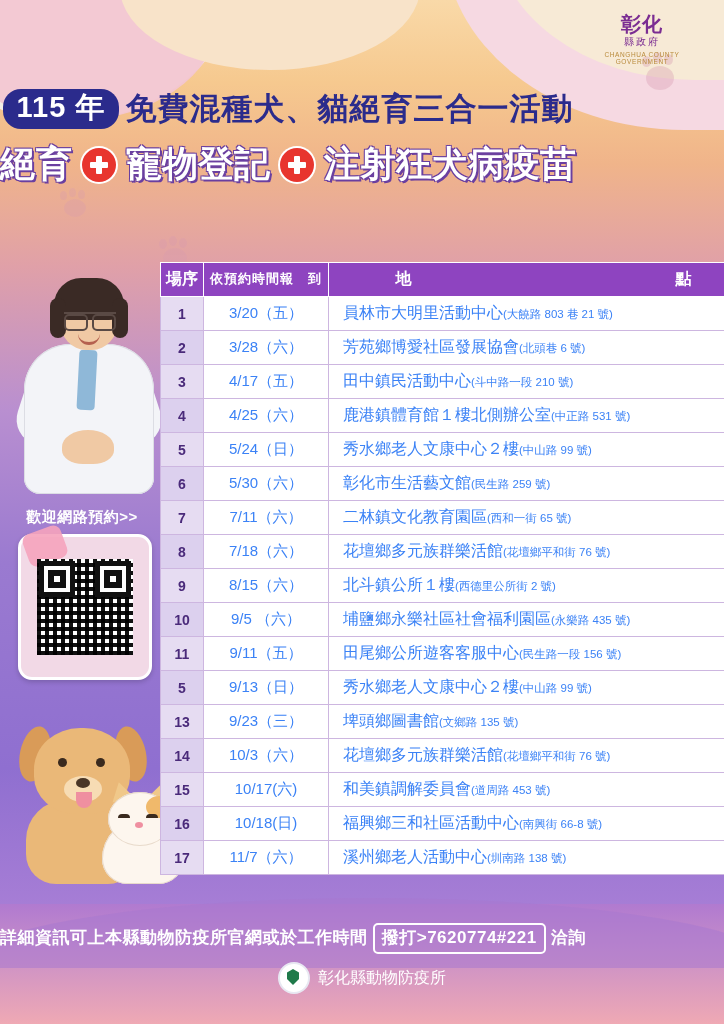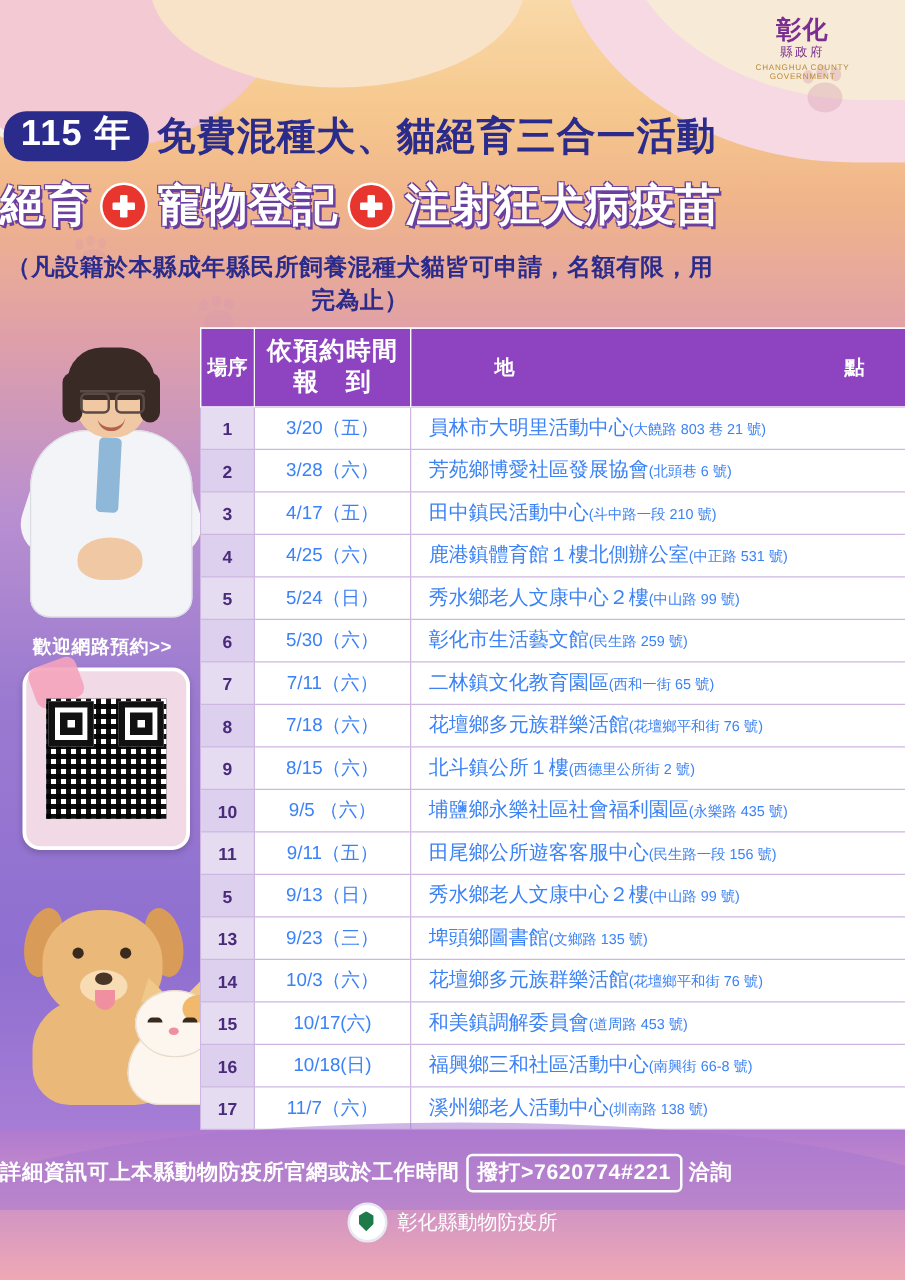--- a/index.html
+++ b/index.html
@@ -186,21 +186,21 @@
   thead th {
     background: #8e44c0;
     color: #ffffff;
     font-size: 16px;
     font-weight: bold;
     padding: 6px 2px;
     border: 1px solid #ffffff;
     letter-spacing: 3px;
   }
   thead th.col-seq { width: 38px; letter-spacing: 0; }
-  thead th.col-date { width: 120px; font-size: 20px; letter-spacing: 1px; line-height: 1.25; }
+  thead th.col-date { width: 120px; font-size: 13px; letter-spacing: 1px; line-height: 1.25; }
   thead th.col-place { letter-spacing: 40px; text-indent: 40px; }
   tbody td {
     border: 1px solid #cdb6e0;
     font-size: 16px;
     color: #3b82f6;
     padding: 4px 3px;
     height: 25px;
   }
   td.seq {
     text-align: center;
@@ -569,21 +569,20 @@
       <span class="year-badge">115 年</span>
       <span>免費混種犬、貓絕育三合一活動</span>
     </div>
     <div class="line2">
       <span>絕育</span>
       <span class="cross"></span>
       <span>寵物登記</span>
       <span class="cross"></span>
       <span>注射狂犬病疫苗</span>
     </div>
-    <div class="line3">（凡設籍於本縣成年縣民所飼養混種犬貓皆可申請，名額有限，用完為止）</div>
   </div>
 
   <div class="person">
     <div class="p-arm-l"></div>
     <div class="p-arm-r"></div>
     <div class="p-body"></div>
     <div class="p-tie"></div>
     <div class="p-head"></div>
     <div class="p-hair"></div>
     <div class="p-glasses"></div>

